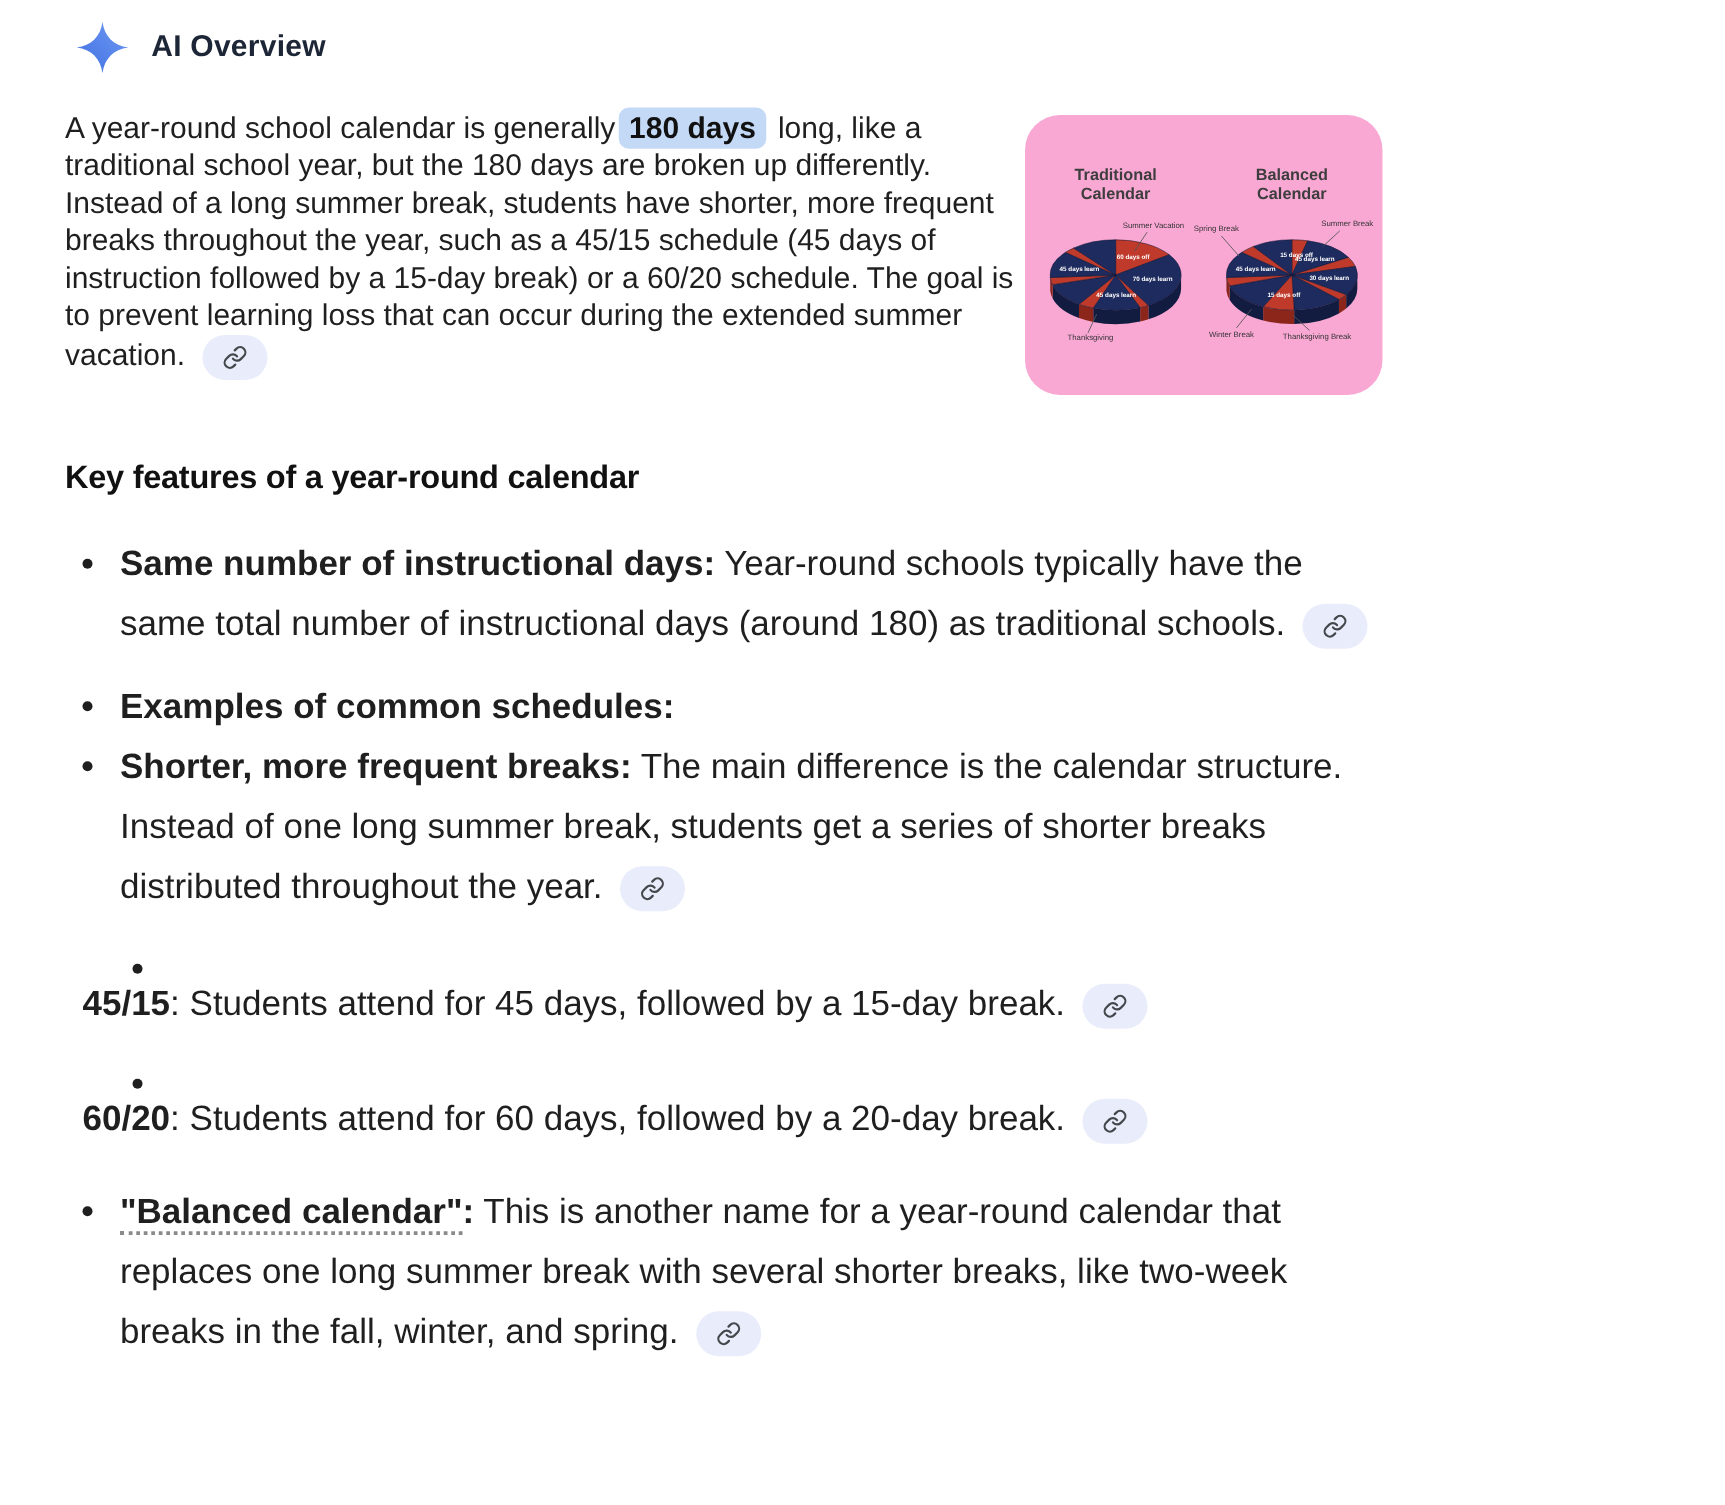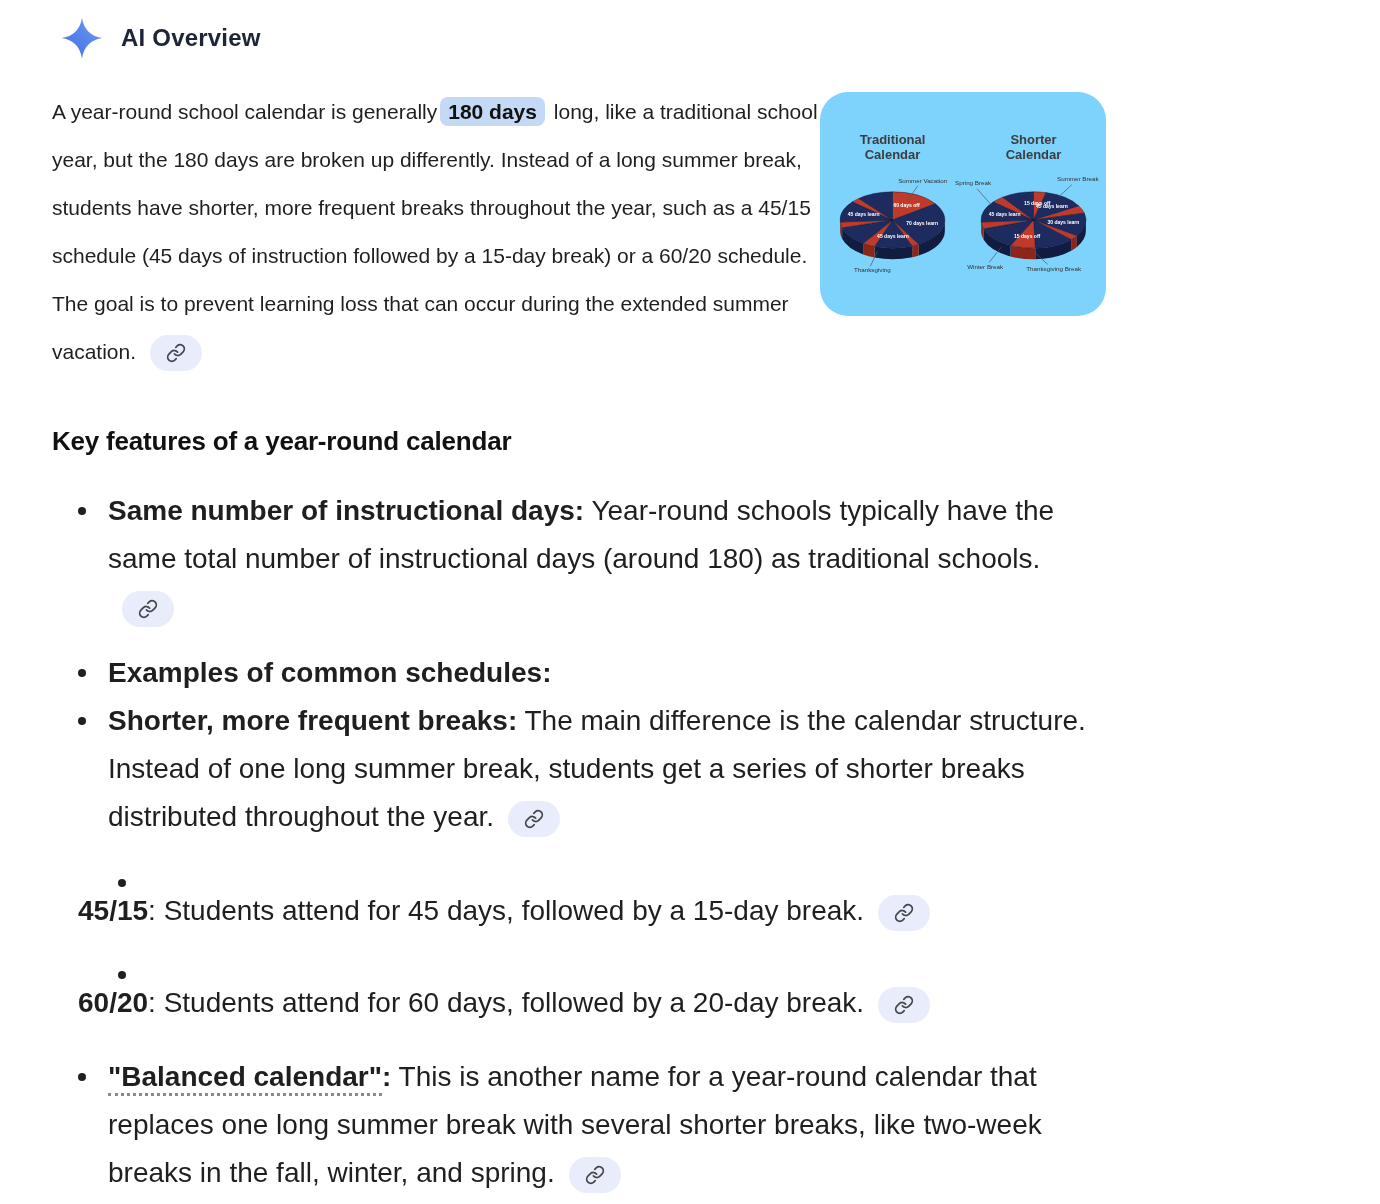--- a/index.html
+++ b/index.html
@@ -8,49 +8,49 @@
     font-family:"Liberation Sans",sans-serif;color:#1f1f1f;
     overflow:hidden;position:relative;box-sizing:border-box;
   }
   
   .hdr{display:flex;align-items:center;gap:17px;padding:16px 0 0 60px;}
   .hdr .star{width:44px;height:44px;display:block;}
   .hdr h1{font-size:24px;font-weight:600;color:#1d2636;margin:0;letter-spacing:.2px;}
 
   
   .top-row{display:flex;align-items:flex-start;padding:0 62px 0 52px;margin-top:28px;}
-  .intro{width:958px;font-size:21px;line-height:48px;margin:0;hyphens:manual;}
+  .intro{width:958px;font-size:24px;line-height:30px;margin:0;hyphens:manual;}
   .hl{background:#c3d9f6;border-radius:8px;padding:3px 8px;font-weight:700;color:#111;margin:0 3px;}
 
   .chip{
     display:inline-flex;align-items:center;justify-content:center;
     background:#e9edfb;border:none;border-radius:18px;
     height:36px;min-width:52px;padding:0 15px;margin-left:14px;
     vertical-align:middle;cursor:pointer;
   }
   .chip svg{width:20px;height:20px;display:block;}
 
   
   .img-card{
     margin:4px 0 0 auto;width:286px;height:224px;flex:0 0 auto;
-    background:#7dd3fc;border-radius:28px;display:flex;
+    background:#f9a8d4;border-radius:28px;display:flex;
     align-items:center;justify-content:center;overflow:hidden;cursor:pointer;
   }
   .pie{width:141px;}
   .pie-title{
     text-align:center;font-size:13px;line-height:15px;color:#3d3d3d;
     font-weight:700;white-space:pre-line;margin:0 0 2px 0;
   }
   .pie-svg{width:141px;height:112px;overflow:visible;display:block;}
 
   
   .sec-h{font-size:26px;font-weight:700;color:#111;margin:50px 0 30px 52px;letter-spacing:-.2px;}
 
   
-  .list{list-style:none;margin:16px;padding:0 50px 30px 62px;}
+  .list{list-style:none;margin:4px;padding:0 50px 30px 62px;}
   .list li{display:flex;margin:0 0 18px 0;font-size:28px;line-height:48px;}
   .dot{flex:0 0 auto;width:8px;height:8px;border-radius:50%;background:#1f1f1f;margin:20px 22px 0 0;}
   .li-body{flex:1;}
   .li-body b{font-weight:700;}
   .sublist{list-style:none;margin:14px 0 0 0;padding:0;}
   .sublist li{margin:0 0 16px 0;flex-direction:column;}
   .sublist .dot{margin-left:40px;}
   .gap-top{margin-top:26px !important;}
   .dotted{border-bottom:3px dotted #8a8a8a;padding-bottom:1px;}
 </style>
@@ -106,21 +106,21 @@
             <text x="99.4" y="60" font-size="5" font-weight="bold" fill="#fff" text-anchor="middle" font-family="Liberation Sans,sans-serif">70 days learn</text>
             <text x="70.5" y="72.7" font-size="5" font-weight="bold" fill="#fff" text-anchor="middle" font-family="Liberation Sans,sans-serif">45 days learn</text>
             <text x="41.3" y="51.5" font-size="5" font-weight="bold" fill="#fff" text-anchor="middle" font-family="Liberation Sans,sans-serif">45 days learn</text>
             <line x1="95" y1="21" x2="85" y2="36" stroke="#555" stroke-width="0.7"></line>
             <text x="100" y="18" font-size="6.2" fill="#333" text-anchor="middle" font-family="Liberation Sans,sans-serif">Summer Vacation</text>
             <line x1="48" y1="101" x2="55" y2="86" stroke="#555" stroke-width="0.7"></line>
             <text x="50" y="107" font-size="6.2" fill="#333" text-anchor="middle" font-family="Liberation Sans,sans-serif">Thanksgiving</text>
           </svg>
       </div>
       <div class="pie">
-        <div class="pie-title">Shorter
+        <div class="pie-title">Balanced
 Calendar</div>
         <svg class="pie-svg" viewBox="0 0 140 110">
             <path d="M122.0,55.0 A52,28 0 0 1 113.1,70.7 L113.1,81.7 A52,28 0 0 0 122.0,66 Z" fill="#121c40"></path>
             <path d="M113.1,70.7 A52,28 0 0 1 107.4,74.5 L107.4,85.5 A52,28 0 0 0 113.1,81.7 Z" fill="#8c261b"></path>
             <path d="M107.4,74.5 A52,28 0 0 1 71.8,83.0 L71.8,94 A52,28 0 0 0 107.4,85.5 Z" fill="#121c40"></path>
             <path d="M71.8,83.0 A52,28 0 0 1 47.2,80.2 L47.2,91.2 A52,28 0 0 0 71.8,94 Z" fill="#8c261b"></path>
             <path d="M47.2,80.2 A52,28 0 0 1 20.5,63.7 L20.5,74.7 A52,28 0 0 0 47.2,91.2 Z" fill="#121c40"></path>
             <path d="M20.5,63.7 A52,28 0 0 1 18.1,57.0 L18.1,68 A52,28 0 0 0 20.5,74.7 Z" fill="#8c261b"></path>
             <path d="M18.1,57.0 A52,28 0 0 1 18.0,55.0 L18.0,66 A52,28 0 0 0 18.1,68 Z" fill="#121c40"></path>
             <path d="M70,55 L70.0,27.0 A52,28 0 0 1 82.6,27.8 Z" fill="#bf3a2b" stroke="#0d1430" stroke-width="0.4"></path>

